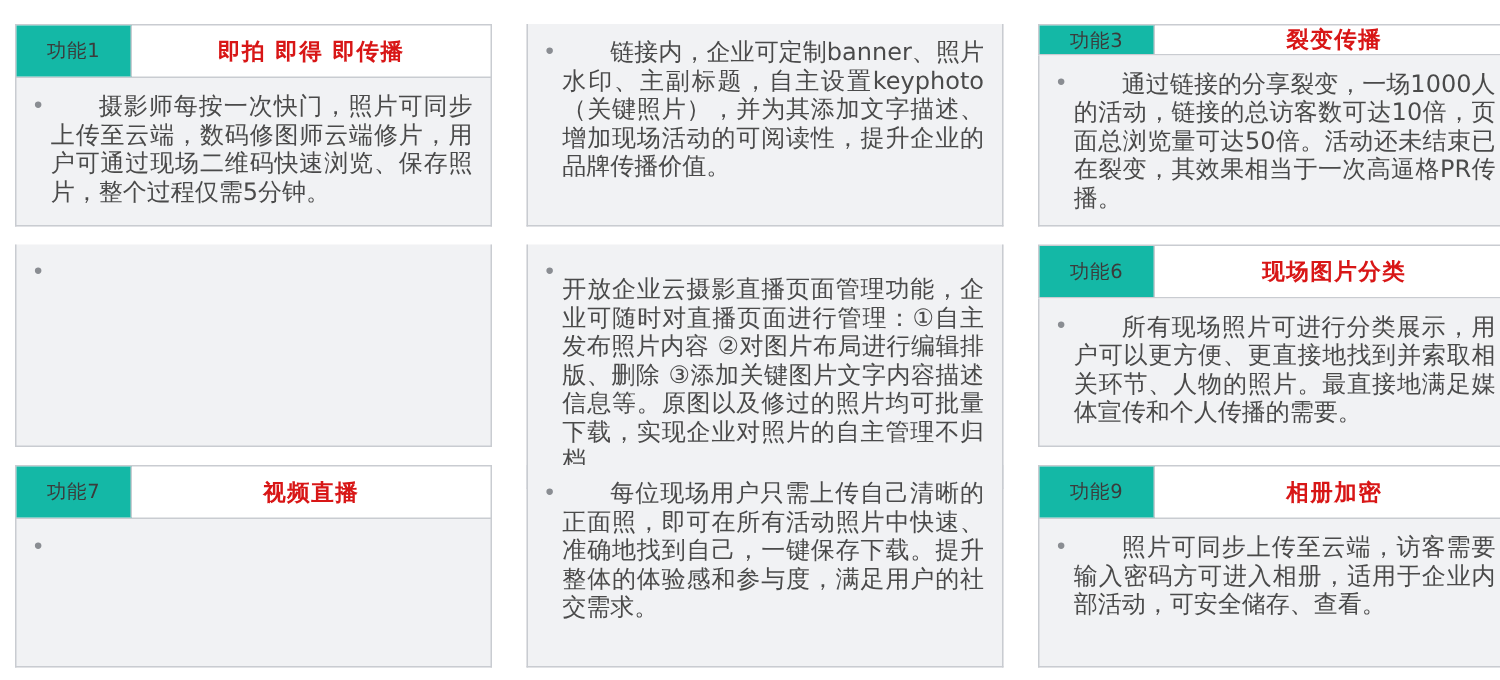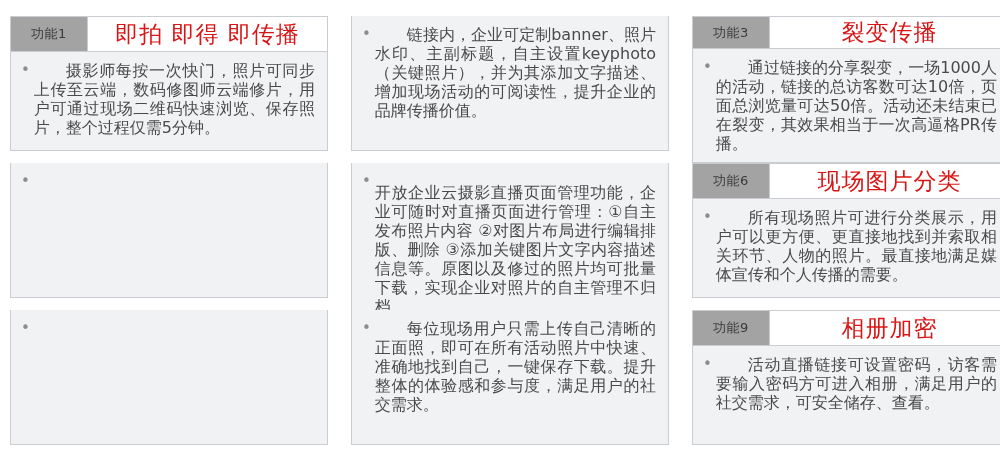--- a/index.html
+++ b/index.html
@@ -38,30 +38,30 @@
     background: #ffffff;
   }
   .head-tag {
     display: flex;
     align-items: center;
     justify-content: center;
     width: 76px;
     font-size: 13px;
     color: #3b3b3b;
     border-right: 1px solid #c9ccd1;
-    background: #a3a3a3;
+    background: #14b8a6;
     letter-spacing: 0.5px;
   }
   .head-title {
     flex: 1;
     display: flex;
     align-items: center;
     justify-content: center;
-    font-size: 23px;
-    font-weight: normal;
+    font-size: 15px;
+    font-weight: bold;
     color: #d81616;
     letter-spacing: 1px;
   }
   .card-body {
     flex: 1;
     border: 1px solid #c9ccd1;
     border-top: none;
     background: #f1f2f4;
     box-sizing: border-box;
     padding: 9px 12px 9px 10px;
@@ -140,36 +140,40 @@
       <div class="head-tag">功能6</div>
       <div class="head-title">现场图片分类</div>
     </div>
     <div class="card-body">
       <span class="bullet">•</span>
       <div class="body-text">所有现场照片可进行分类展示，用户可以更方便、更直接地找到并索取相关环节、人物的照片。最直接地满足媒体宣传和个人传播的需要。</div>
     </div>
   </div>
 
   <div class="card">
+    <div class="card-head">
+      <div class="head-tag">功能7</div>
+      <div class="head-title">视频直播</div>
+    </div>
     <div class="card-body">
       <span class="bullet">•</span>
     </div>
   </div>
 
   <div class="card">
     <div class="card-body">
       <span class="bullet">•</span>
       <div class="body-text">每位现场用户只需上传自己清晰的正面照，即可在所有活动照片中快速、准确地找到自己，一键保存下载。提升整体的体验感和参与度，满足用户的社交需求。</div>
     </div>
   </div>
 
   <div class="card">
     <div class="card-head">
       <div class="head-tag">功能9</div>
       <div class="head-title">相册加密</div>
     </div>
     <div class="card-body">
       <span class="bullet">•</span>
-      <div class="body-text">活动直播链接可设置密码，访客需要输入密码方可进入相册，满足用户的社交需求，可安全储存、查看。</div>
+      <div class="body-text">照片可同步上传至云端，访客需要输入密码方可进入相册，适用于企业内部活动，可安全储存、查看。</div>
     </div>
   </div>
 
 </div>
 
 </body></html>

